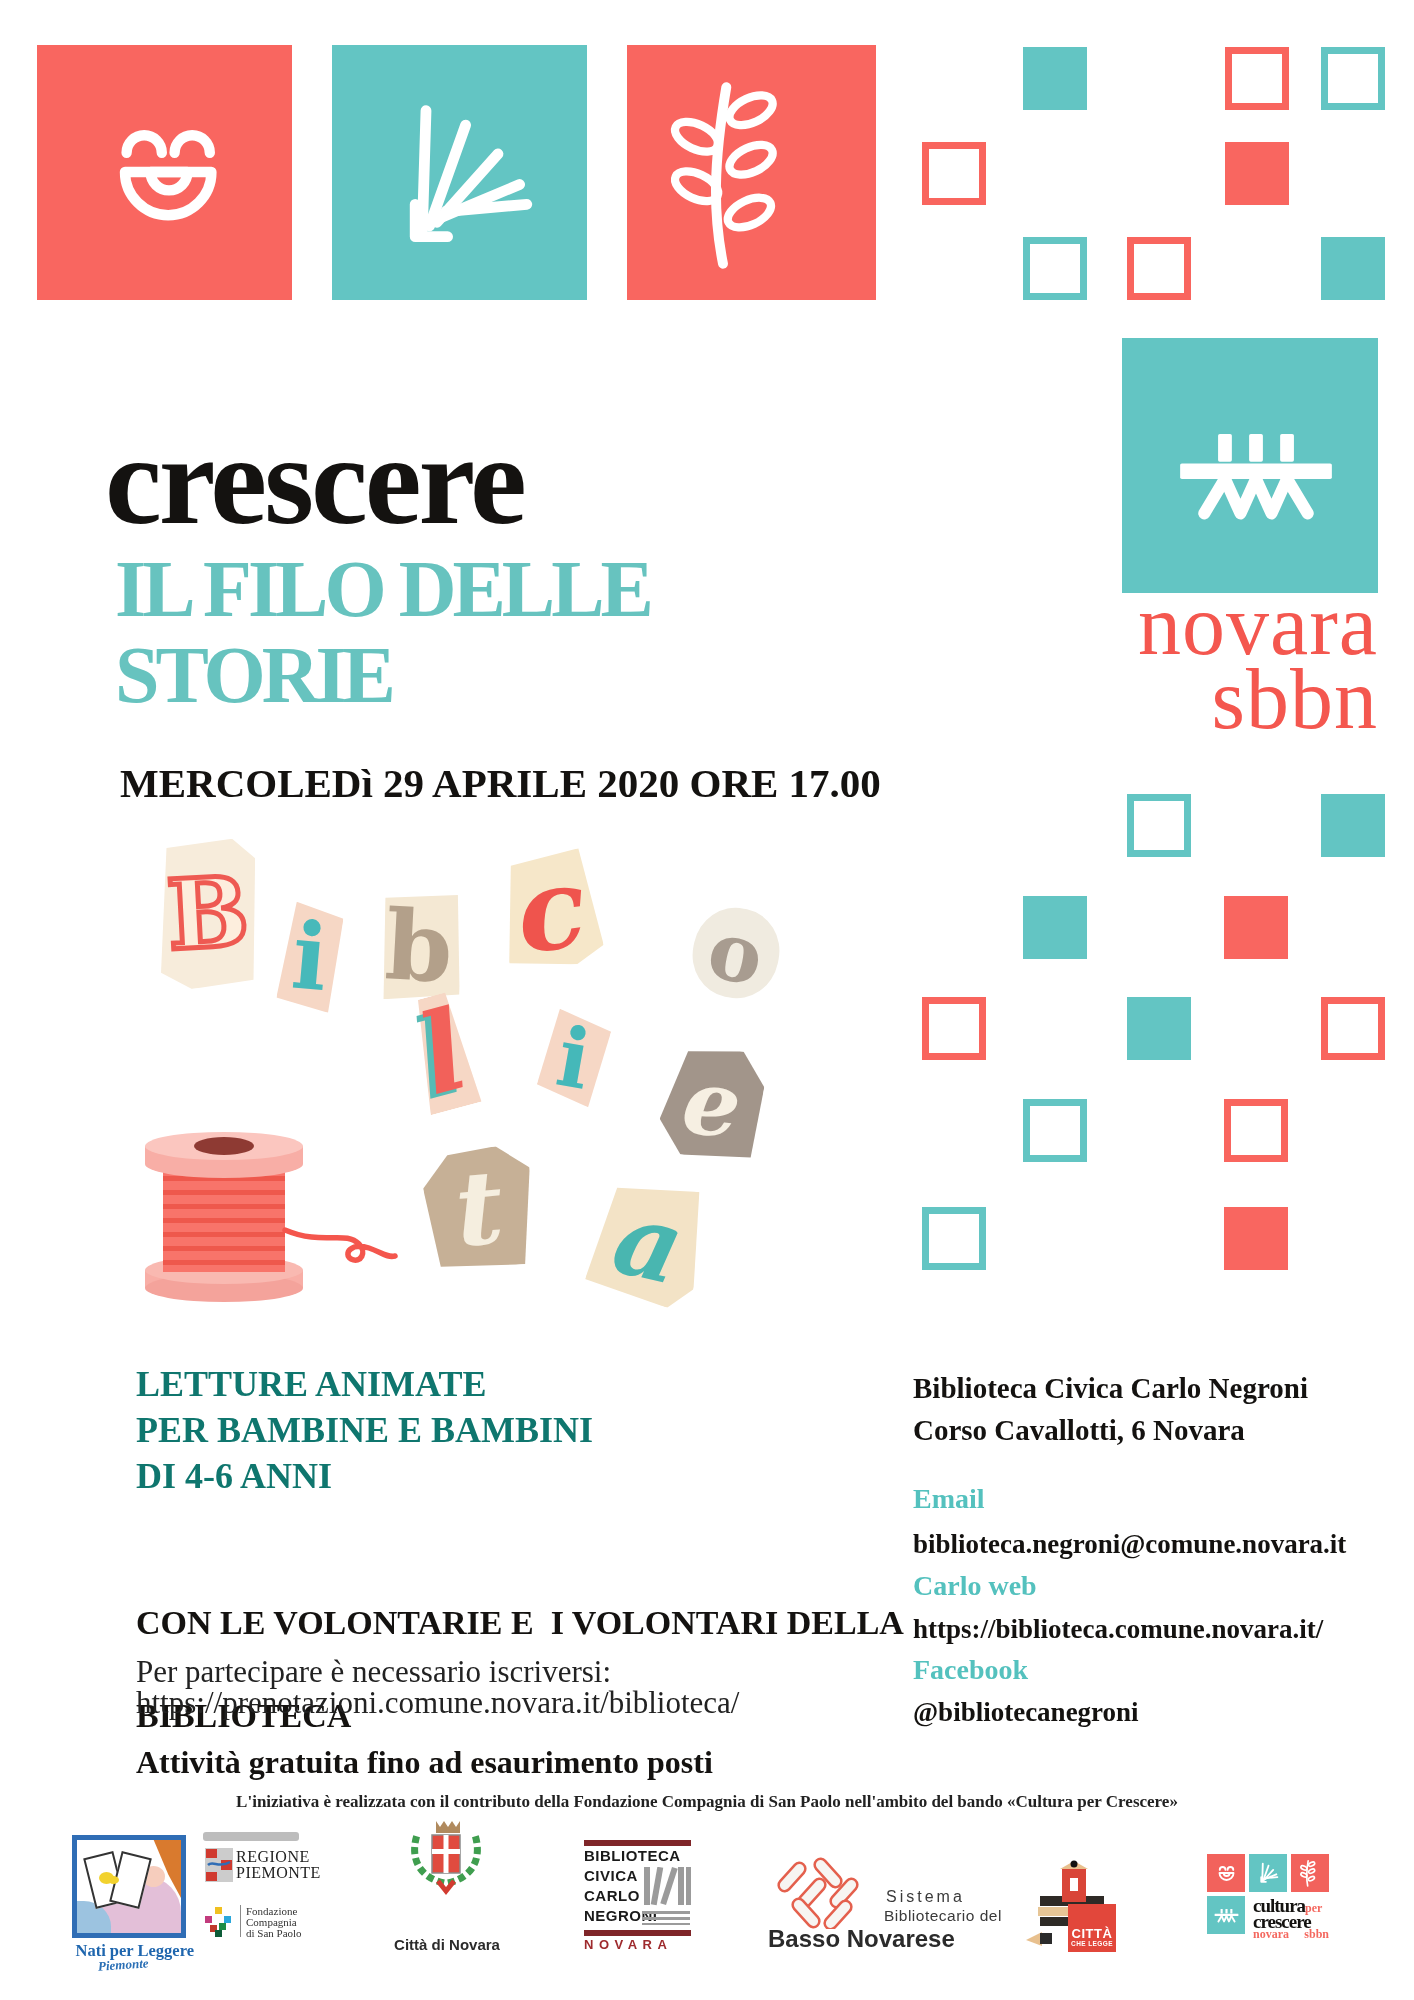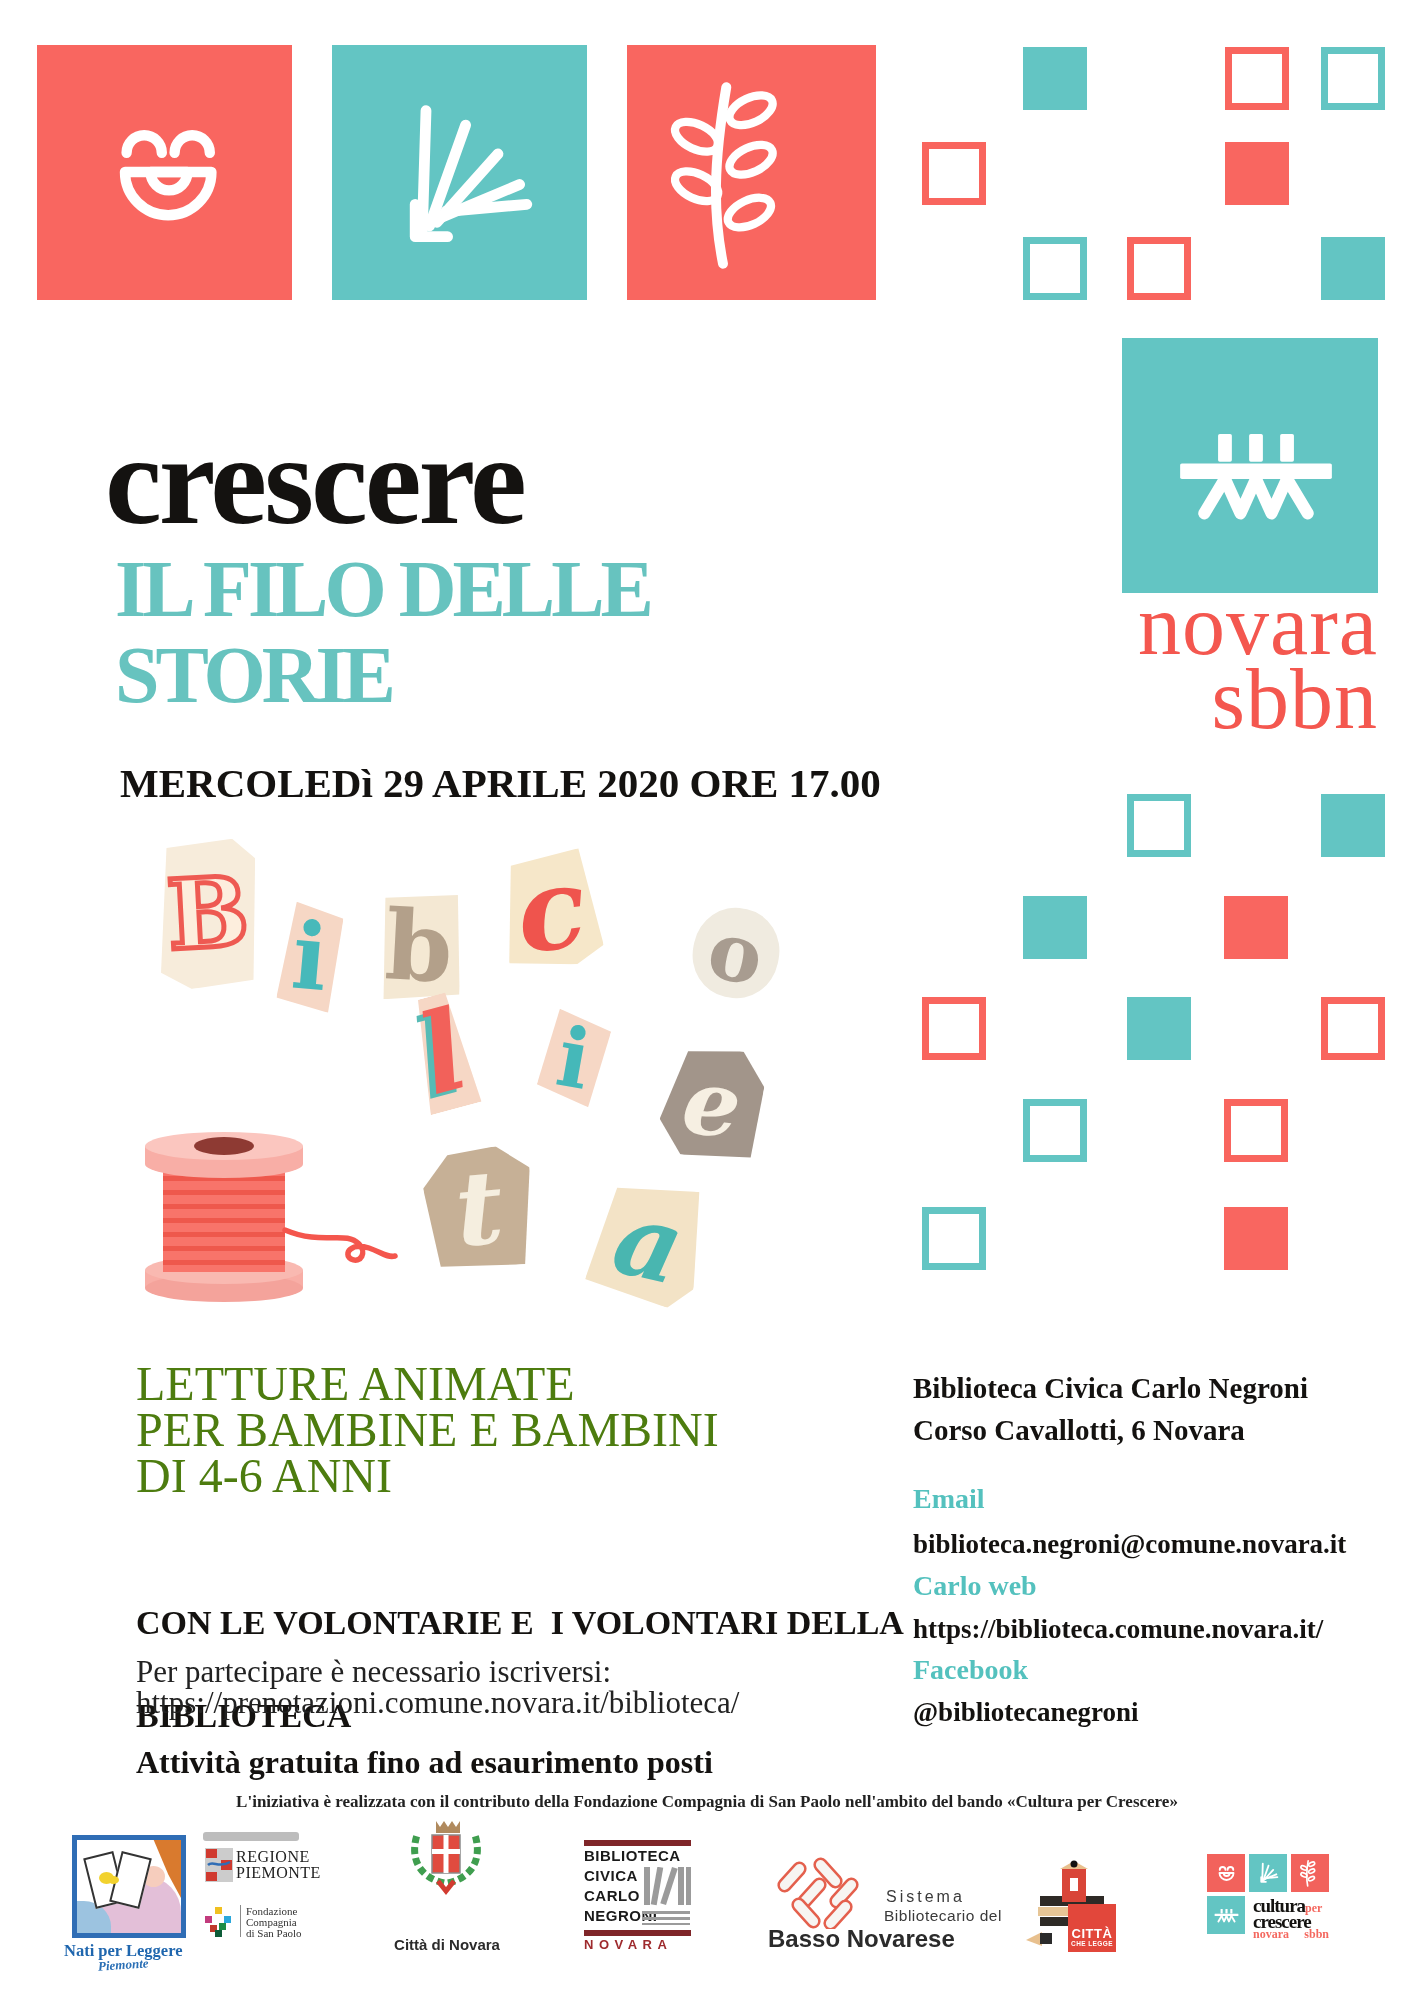--- a/index.html
+++ b/index.html
@@ -62,21 +62,21 @@
   .L7 .paper{background:#a2958a;clip-path:polygon(20% 6%,75% 0,100% 30%,95% 95%,25% 100%,0 70%);}
   .L7 .glyph{font-size:90px;font-style:italic;color:#f6efe2;}
   .L8{left:425px;top:1148px;width:108px;height:120px;transform:rotate(-5deg);}
   .L8 .paper{background:#c6b096;clip-path:polygon(25% 4%,70% 0,100% 20%,88% 100%,10% 96%,0 30%);}
   .L8 .glyph{font-size:102px;font-style:italic;color:#f5eedf;}
   .L9{left:595px;top:1182px;width:108px;height:120px;transform:rotate(13deg);}
   .L9 .paper{background:#f3e3c6;clip-path:polygon(10% 12%,85% 0,100% 80%,80% 100%,0 92%);}
   .L9 .glyph{font-size:102px;font-style:italic;color:#49b6b0;}
 
   
-  .audience{position:absolute;left:136px;top:1361px;font-size:48px;font-weight:normal;line-height:46px;color:#4d7c0f;}
+  .audience{position:absolute;left:136px;top:1361px;font-size:36px;font-weight:bold;line-height:46px;color:#0f766e;}
   .volunteers{position:absolute;left:136px;top:1545px;font-size:34px;font-weight:bold;line-height:31px;color:#141210;white-space:pre-wrap;}
   .participate{position:absolute;left:136px;top:1656px;font-size:31px;line-height:31px;color:#222;}
   .freenote{position:absolute;left:136px;top:1744px;font-size:32px;font-weight:bold;color:#141210;}
   .disclaimer{position:absolute;left:0;top:1792px;width:1414px;text-align:center;font-size:17px;font-weight:bold;color:#222;}
 
   
   .contact{position:absolute;left:913px;}
   .c-bold{font-size:29px;font-weight:bold;color:#141210;line-height:42px;}
   .c-label{font-size:28px;font-weight:bold;color:#54c1be;}
   .c-val{font-size:27px;font-weight:bold;color:#141210;}
@@ -84,21 +84,21 @@
   
   .npl-box{position:absolute;left:72px;top:1835px;width:114px;height:103px;box-sizing:border-box;border:5px solid #2f6db5;background:#fff;overflow:hidden;}
   .npl-orange{position:absolute;right:0;top:0;width:42px;height:58px;background:#d97a2e;clip-path:polygon(35% 0,100% 0,100% 100%,70% 60%);}
   .npl-blue{position:absolute;left:0;bottom:0;width:34px;height:32px;background:#9cc3e0;border-top-right-radius:80%;}
   .npl-pink{position:absolute;right:0;bottom:0;width:92px;height:56px;background:#e3bfd8;border-radius:70% 40% 0 0/90% 70% 0 0;}
   .npl-head{position:absolute;right:16px;top:26px;width:23px;height:21px;background:#f6cdbd;border-radius:50%;}
   .npl-bookl,.npl-bookr{position:absolute;top:14px;width:27px;height:48px;background:#fff;border:2px solid #333;}
   .npl-bookl{left:12px;transform:rotate(-14deg);}
   .npl-bookr{left:38px;transform:rotate(14deg);}
   .npl-bfly{position:absolute;left:22px;top:32px;width:15px;height:12px;background:#f2d22e;border-radius:50% 50% 50% 50%;box-shadow:7px 2px 0 -2px #f2d22e;}
-  .npl-caption{position:absolute;left:64px;top:1941px;width:130px;text-align:left;font-size:16.5px;font-weight:bold;color:#1f66ae;}
+  .npl-caption{position:absolute;left:64px;top:1941px;width:130px;text-align:right;font-size:16.5px;font-weight:bold;color:#1f66ae;}
   .npl-sub{position:absolute;left:98px;top:1957px;font-size:13px;font-style:italic;font-weight:bold;color:#2a6fb5;transform:rotate(-4deg);}
 
   .rp-bar{position:absolute;left:203px;top:1832px;width:96px;height:9px;background:#bdbdbd;border-radius:3px;}
   .rp-text{position:absolute;left:236px;top:1849px;font-size:16px;line-height:16px;color:#222;letter-spacing:.5px;}
   .fond-text{position:absolute;left:246px;top:1906px;font-size:11px;line-height:10.8px;color:#333;}
   .fond-div{position:absolute;left:240px;top:1905px;width:1px;height:32px;background:#8a8a8a;}
 
   .comune-caption{position:absolute;left:392px;top:1936px;width:110px;text-align:center;font-family:"Liberation Sans",sans-serif;font-size:15px;font-weight:bold;color:#2b2b2b;}
 
   .bcn{position:absolute;left:584px;top:1840px;width:108px;font-family:"Liberation Sans",sans-serif;}

